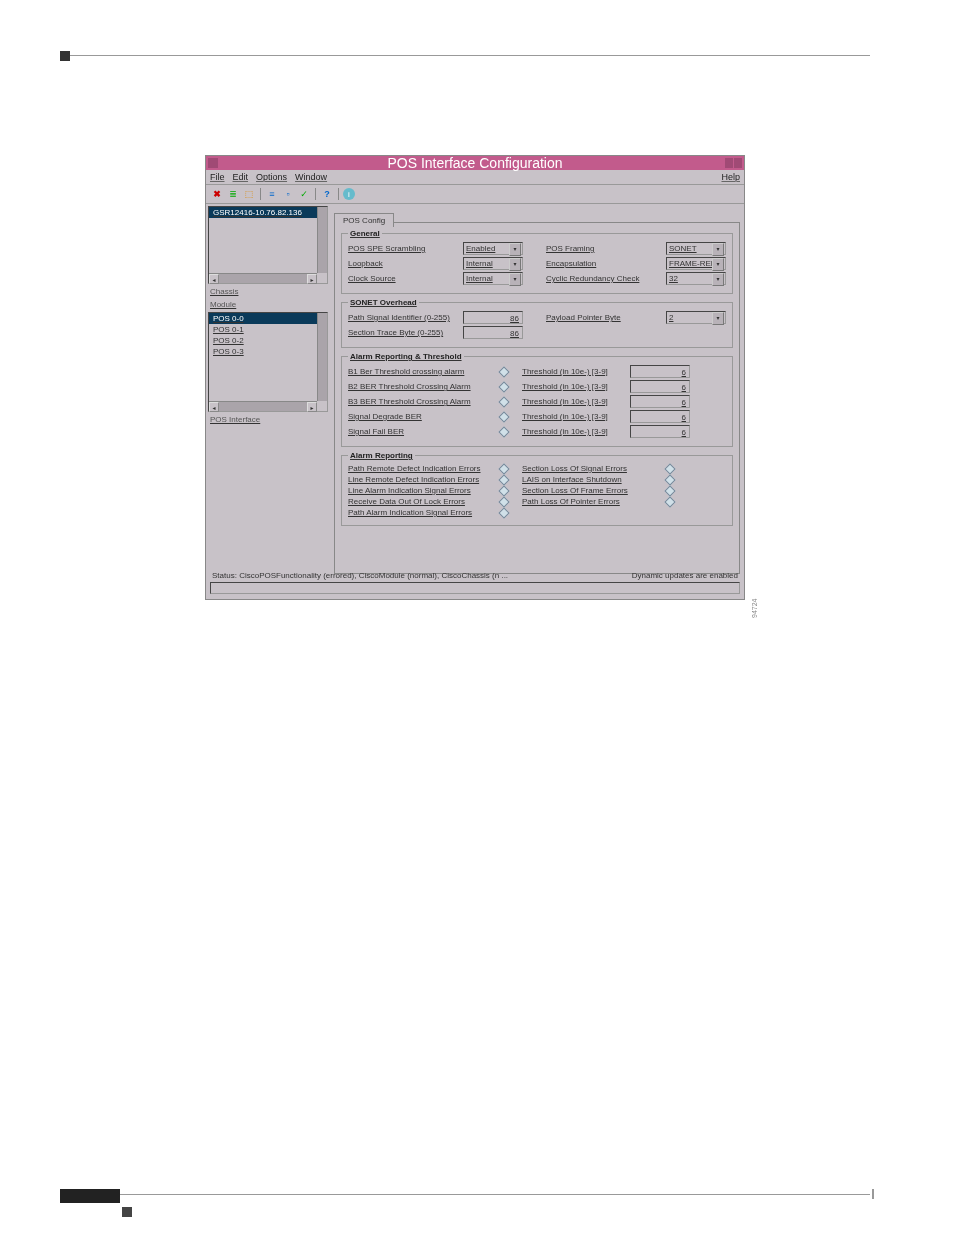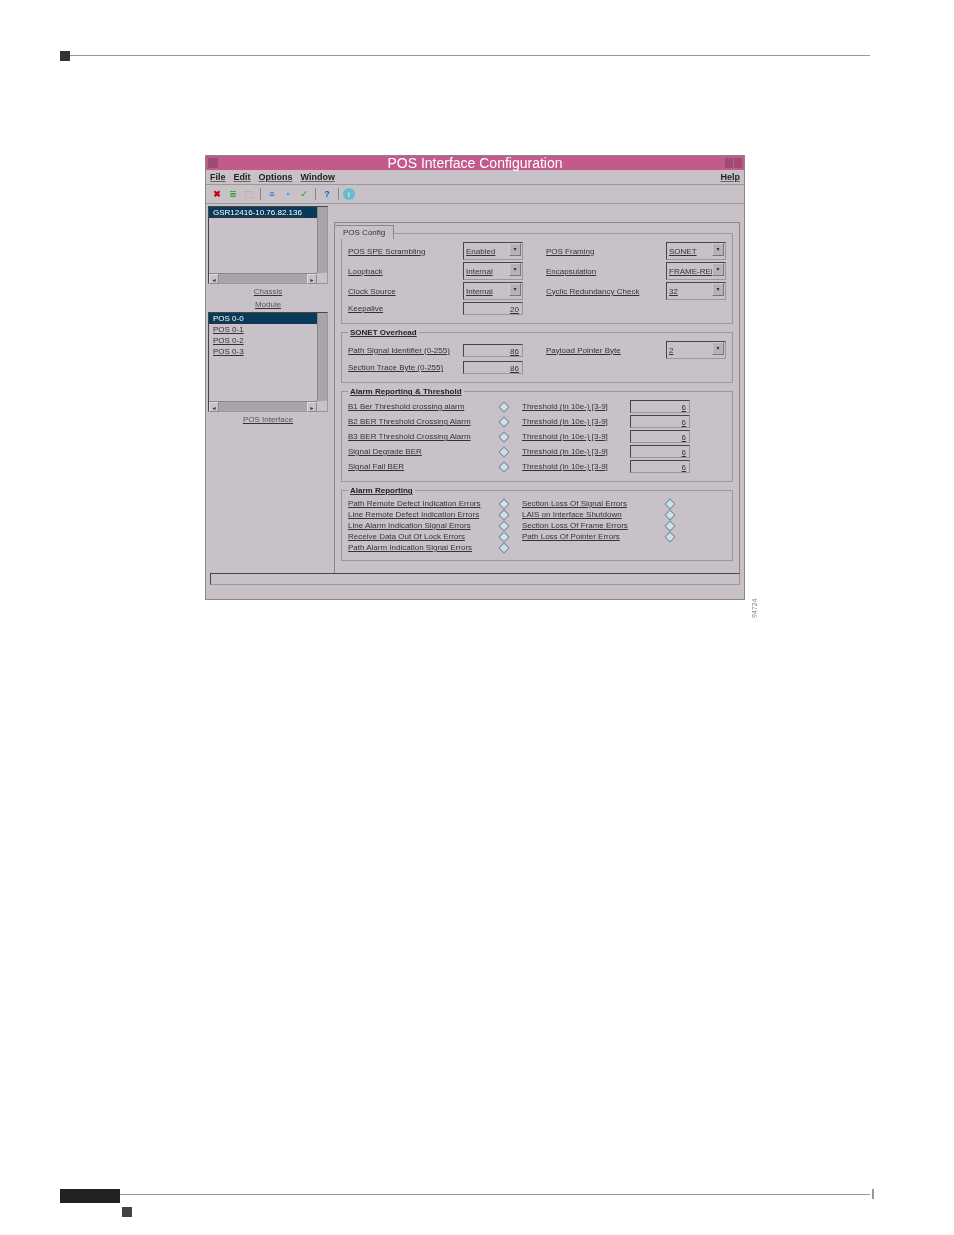--- a/index.html
+++ b/index.html
@@ -10,21 +10,21 @@
 .page-corner-br { position: absolute; bottom: 36px; right: 80px; width: 2px; height: 10px; background: #999; }
 
 .dialog { position: absolute; top: 155px; left: 205px; width: 540px; height: 445px; background: #c8c2c8; border: 1px solid #888; }
 .titlebar { background: #c25b8c; height: 14px; display: flex; align-items: center; justify-content: center; position: relative; }
 .titlebar-text { color: #fff; font-size: 14px; }
 .titlebar-left { position: absolute; left: 2px; top: 2px; width: 10px; height: 10px; background: #a04a75; }
 .titlebar-right { position: absolute; right: 2px; top: 2px; display: flex; gap: 1px; }
 .titlebar-btn { width: 8px; height: 10px; background: #a04a75; }
 
 .menubar { display: flex; padding: 2px 4px; gap: 8px; font-size: 9px; color: #222; background: #c8c2c8; border-bottom: 1px solid #999; }
-.menubar span { text-decoration: underline; text-decoration-color: #666; font-weight: bold; }
+.menubar span { text-decoration: underline; text-decoration-color: #666; }
 .menubar .help { margin-left: auto; }
 
 .toolbar { display: flex; padding: 2px 4px; gap: 2px; background: #c8c2c8; border-bottom: 1px solid #999; align-items: center; }
 .tb-icon { width: 14px; height: 14px; display: flex; align-items: center; justify-content: center; font-size: 9px; }
 .tb-red { color: #c00; font-weight: bold; }
 .tb-green { color: #0a0; }
 .tb-orange { color: #d80; }
 .tb-blue { color: #06c; font-weight: bold; }
 .tb-sep { width: 1px; height: 12px; background: #888; margin: 0 2px; }
 .tb-qmark { color: #06c; font-weight: bold; }
@@ -34,39 +34,39 @@
 
 .left-col { width: 130px; display: flex; flex-direction: column; padding: 2px; gap: 2px; }
 .list-box { background: #c8c2c8; border: 1px inset #999; position: relative; }
 .list-inner { background: #c8c2c8; overflow: hidden; }
 .list-item { padding: 1px 4px; font-size: 8px; color: #333; }
 .list-item.sel { background: #0a3a5a; color: #fff; }
 .scrollbar-v { position: absolute; right: 0; top: 0; bottom: 10px; width: 10px; background: #aaa4aa; border-left: 1px solid #888; }
 .scrollbar-h { position: absolute; left: 0; right: 10px; bottom: 0; height: 10px; background: #aaa4aa; border-top: 1px solid #888; display: flex; justify-content: space-between; }
 .sb-arrow { width: 10px; height: 10px; background: #c8c2c8; border: 1px outset #ddd; font-size: 6px; display: flex; align-items: center; justify-content: center; }
 .sb-corner { position: absolute; right: 0; bottom: 0; width: 10px; height: 10px; background: #c8c2c8; }
-.col-label { font-size: 8px; color: #555; padding: 1px 2px; text-align: center; }
+.col-label { font-size: 8px; color: #555; padding: 1px 2px; }
 
 .lb1 { height: 78px; }
 .lb2 { height: 85px; }
 .lb3 { height: 100px; }
 
 .right-col { flex: 1; padding: 4px; }
 .tab-area { }
-.tab { display: inline-block; background: #c8c2c8; border: 1px solid #888; border-bottom: none; padding: 2px 8px; font-size: 8px; position: relative; top: 17px; }
+.tab { display: inline-block; background: #c8c2c8; border: 1px solid #888; border-bottom: none; padding: 2px 8px; font-size: 8px; position: relative; top: 5px; }
 .tab-content { border: 1px solid #888; background: #c8c2c8; padding: 6px; height: 352px; }
 
 fieldset { border: 1px groove #999; padding: 4px 6px 6px 6px; margin-bottom: 4px; }
 legend { font-size: 8px; font-weight: bold; color: #222; padding: 0 2px; }
 
 .row { display: flex; align-items: center; margin-bottom: 2px; font-size: 8px; color: #333; }
 .lab { width: 115px; }
 .lab2 { width: 120px; margin-left: 23px; }
 
-.dropdown { display: inline-flex; align-items: center; background: #c8c2c8; border: 1px inset #999; height: 13px; width: 60px; padding: 8px 2px; font-size: 8px; position: relative; }
+.dropdown { display: inline-flex; align-items: center; background: #c8c2c8; border: 1px inset #999; height: 13px; width: 60px; padding: 0 2px; font-size: 8px; position: relative; }
 .dropdown::after { content: "▾"; position: absolute; right: 1px; top: 0; width: 10px; height: 11px; background: #b8b2b8; border: 1px outset #ccc; font-size: 6px; text-align: center; line-height: 11px; }
 .textfield { display: inline-block; background: #c8c2c8; border: 1px inset #999; height: 13px; width: 60px; padding: 0 3px; font-size: 8px; text-align: right; line-height: 13px; }
 
 .check-row { display: flex; align-items: center; margin-bottom: 2px; font-size: 8px; }
 .check-lab { width: 148px; }
 .diamond { width: 8px; height: 8px; background: #d0e0e8; border: 1px solid #789; transform: rotate(45deg); margin: 0 4px; }
 .thr-lab { width: 108px; margin-left: 10px; }
 
 .alarm-row { display: flex; align-items: center; margin-bottom: 2px; font-size: 8px; }
 .alarm-lab { width: 148px; }
@@ -170,24 +170,20 @@
               <span class="dropdown">Internal</span>
               <span class="lab2">Encapsulation</span>
               <span class="dropdown">FRAME-REL</span>
             </div>
             <div class="row">
               <span class="lab">Clock Source</span>
               <span class="dropdown">Internal</span>
               <span class="lab2">Cyclic Redundancy Check</span>
               <span class="dropdown">32</span>
             </div>
-            <div class="row">
-              <span class="lab">Keepalive</span>
-              <span class="textfield">20</span>
-            </div>
           </fieldset>
 
           <fieldset>
             <legend>SONET Overhead</legend>
             <div class="row">
               <span class="lab">Path Signal Identifier (0-255)</span>
               <span class="textfield">86</span>
               <span class="lab2">Payload Pointer Byte</span>
               <span class="dropdown">2</span>
             </div>
@@ -262,20 +258,24 @@
               <span class="diamond"></span>
             </div>
           </fieldset>
 
         </div>
       </div>
     </div>
   </div>
 
   <div class="status-bar">
+    <div class="status-line1">
+      <span>Status: CiscoPOSFunctionality (errored), CiscoModule (normal), CiscoChassis (n ...</span>
+      <span>Dynamic updates are enabled</span>
+    </div>
     <div class="status-box"></div>
   </div>
 </div>
 
 <div class="side-num">94724</div>
 
 <div class="page-border-bottom"></div>
 <div class="bottom-block"></div>
 <div class="bottom-sub"></div>
 <div class="page-corner-br"></div>

